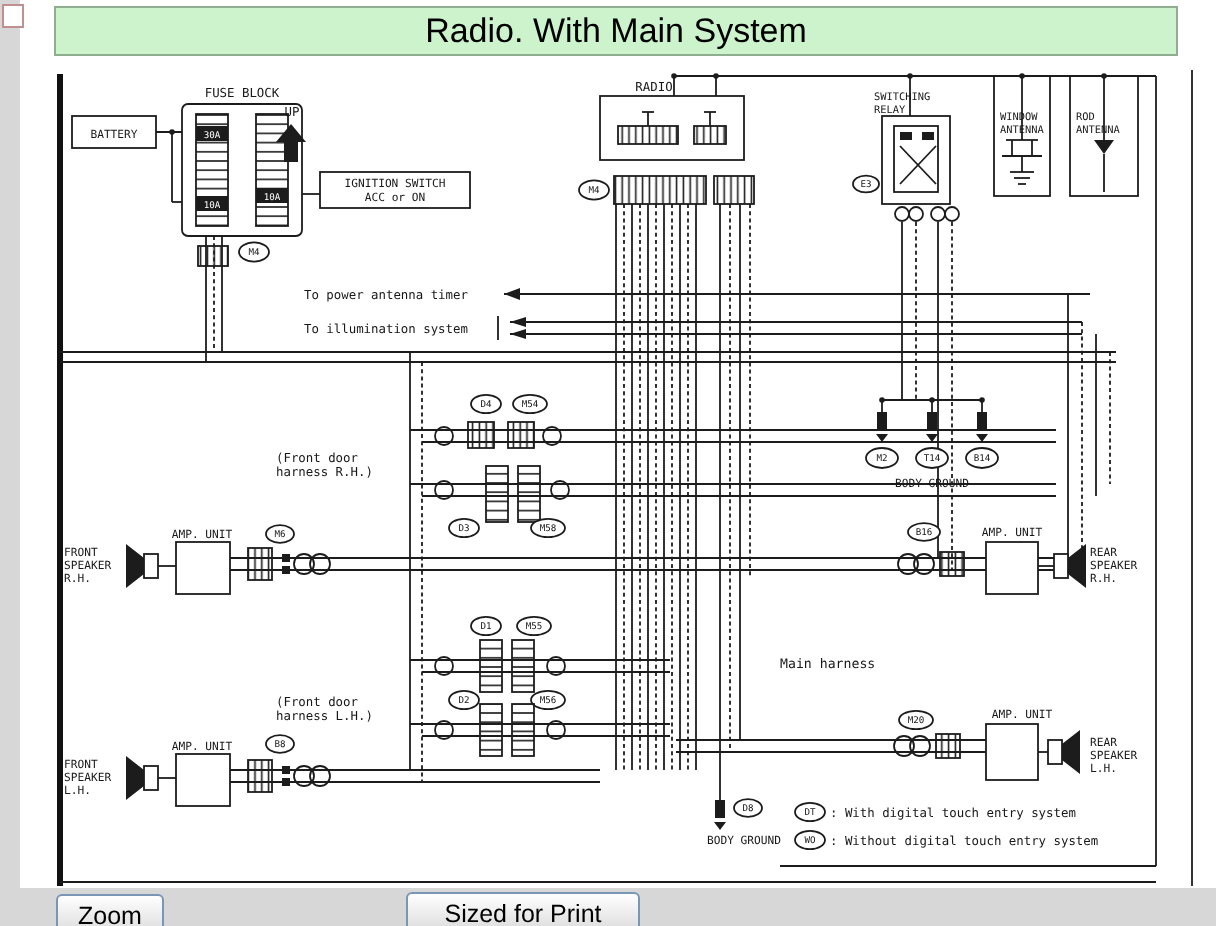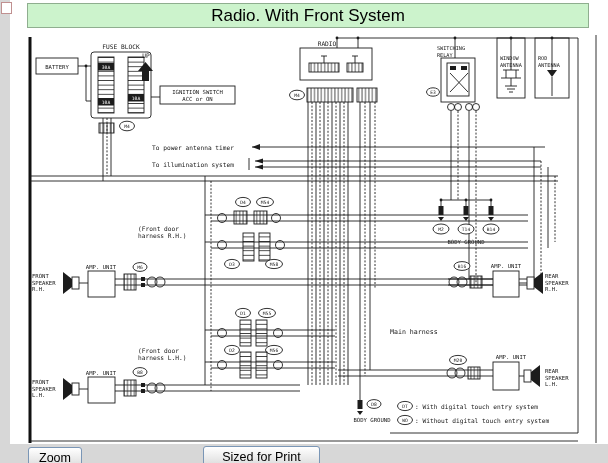--- a/index.html
+++ b/index.html
@@ -365,18 +365,18 @@
       <text class="t45 mid" x="462" y="267.6">B16</text>
       <text class="t45 mid" x="458" y="361.6">M20</text>
       <text class="t45 mid" x="140" y="373.6">B8</text>
       <text class="t45 mid" x="374" y="405.6">D8</text>
       <text class="t45 mid" x="405" y="407.6">DT</text>
       <text class="t45 mid" x="405" y="421.6">WO</text>
     </g>
   </svg>
 
   <div class="titlebar">
-    <span>Radio. With Front System</span>
+    <span>Radio. With Main System</span>
   </div>
 
   <button class="btn btn-zoom">Zoom</button>
   <button class="btn btn-print">Sized for Print</button>
 </div>
 
 </body></html>

